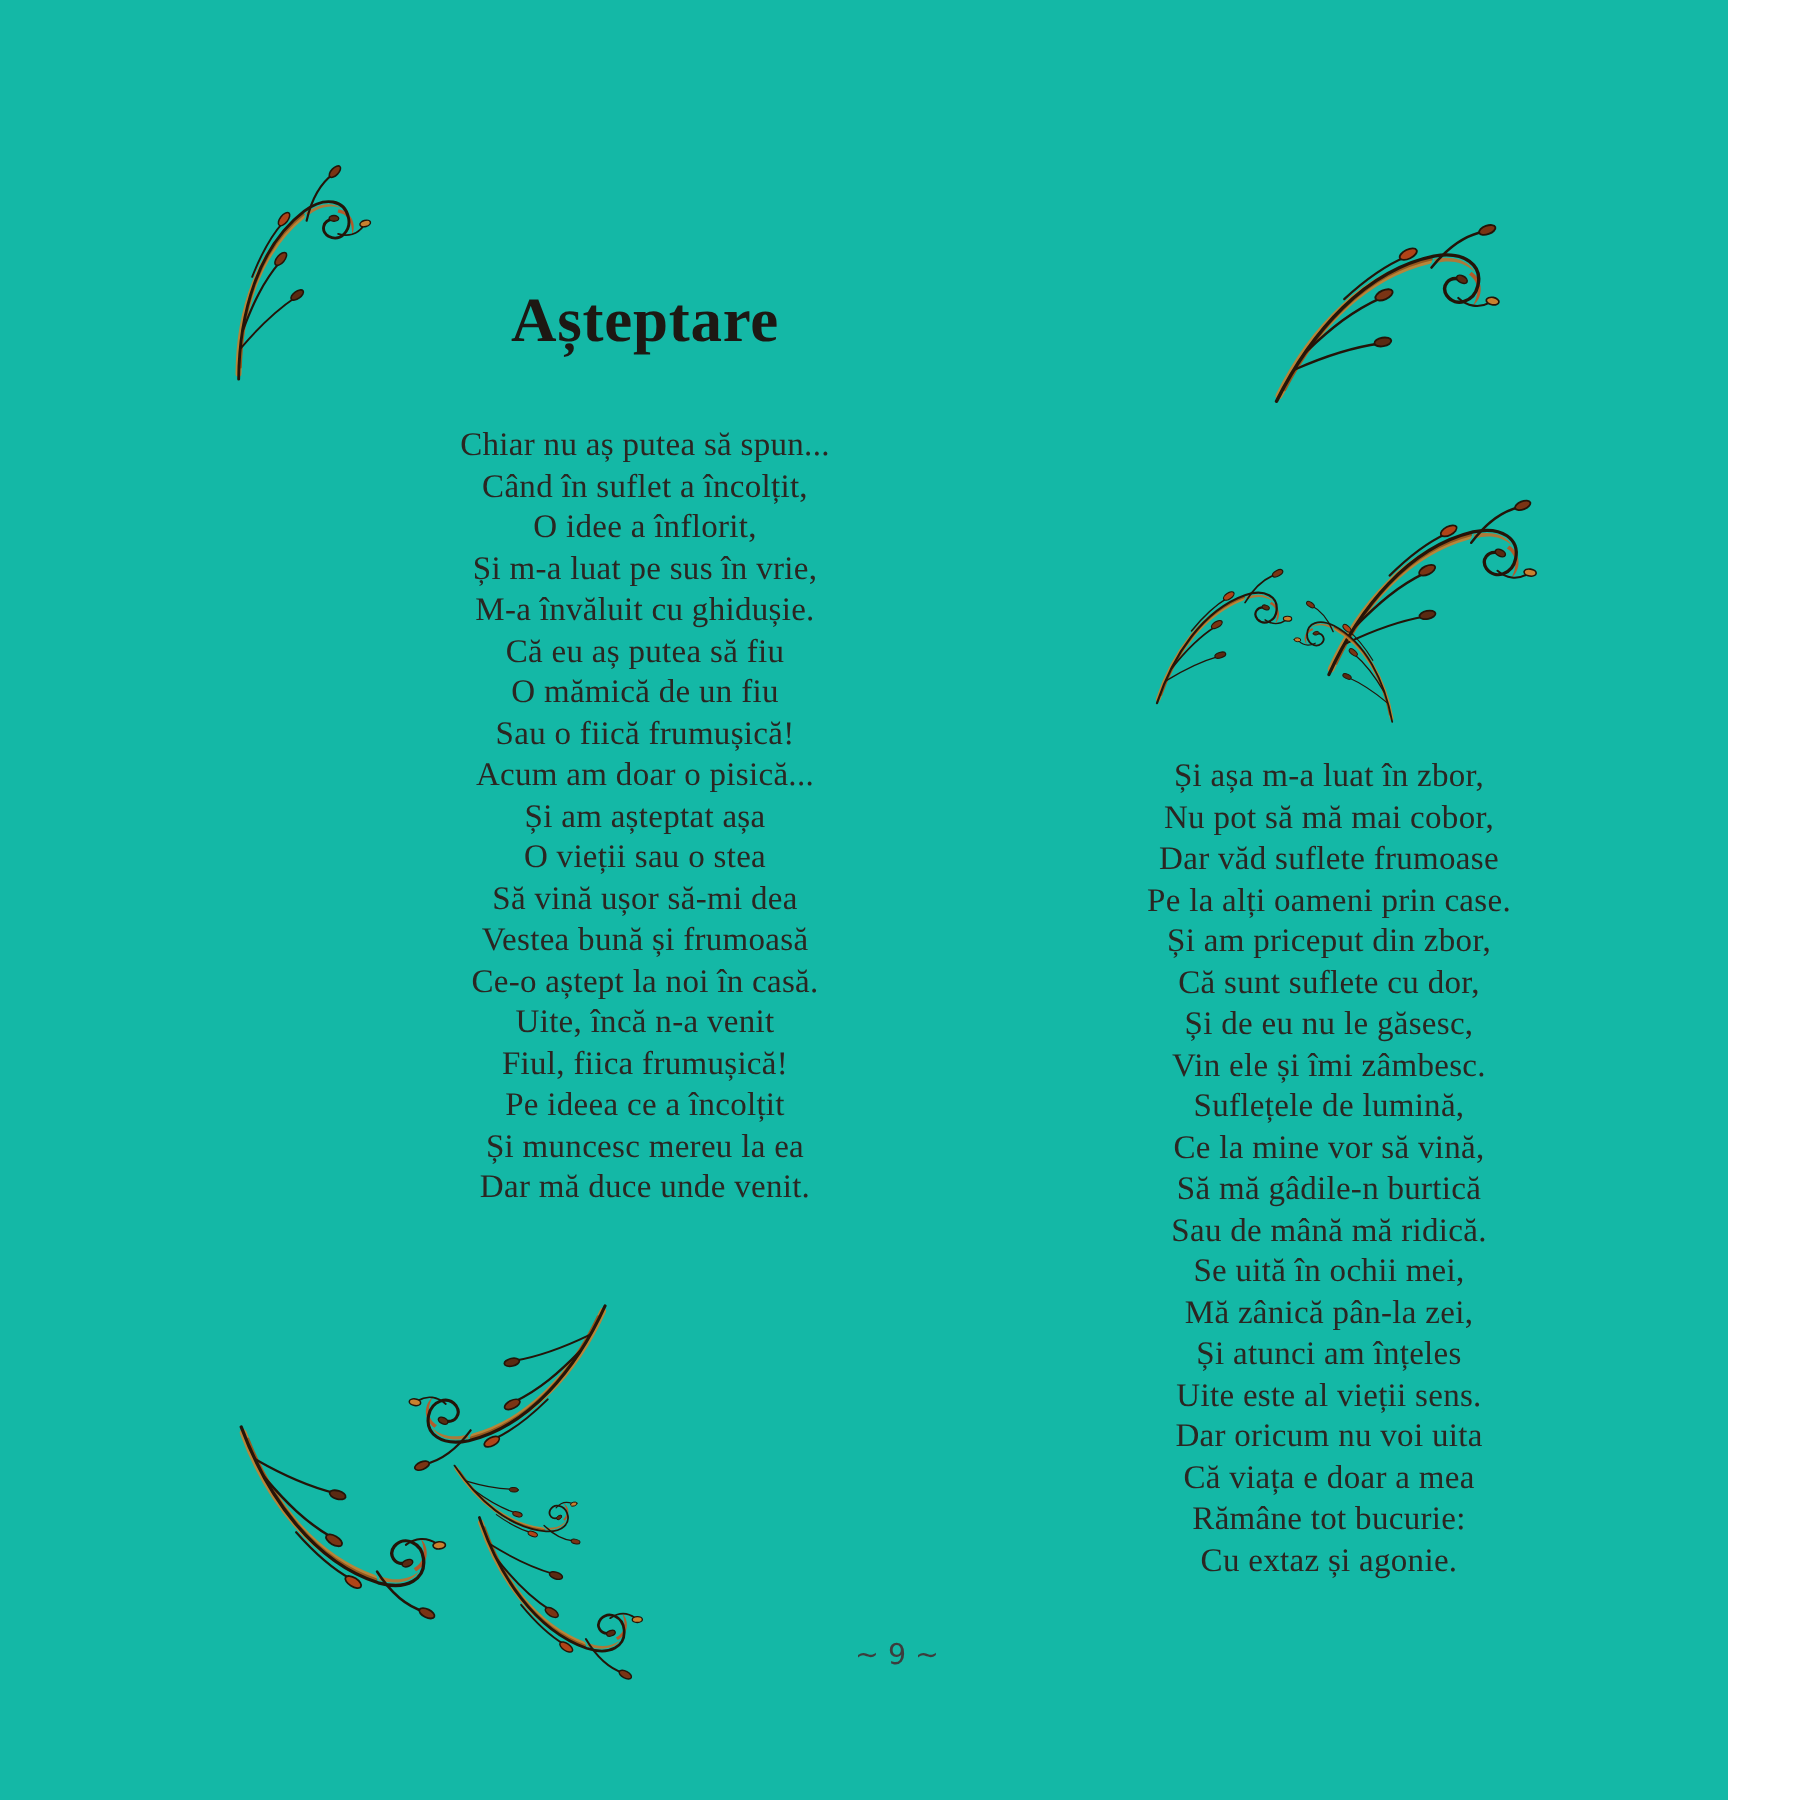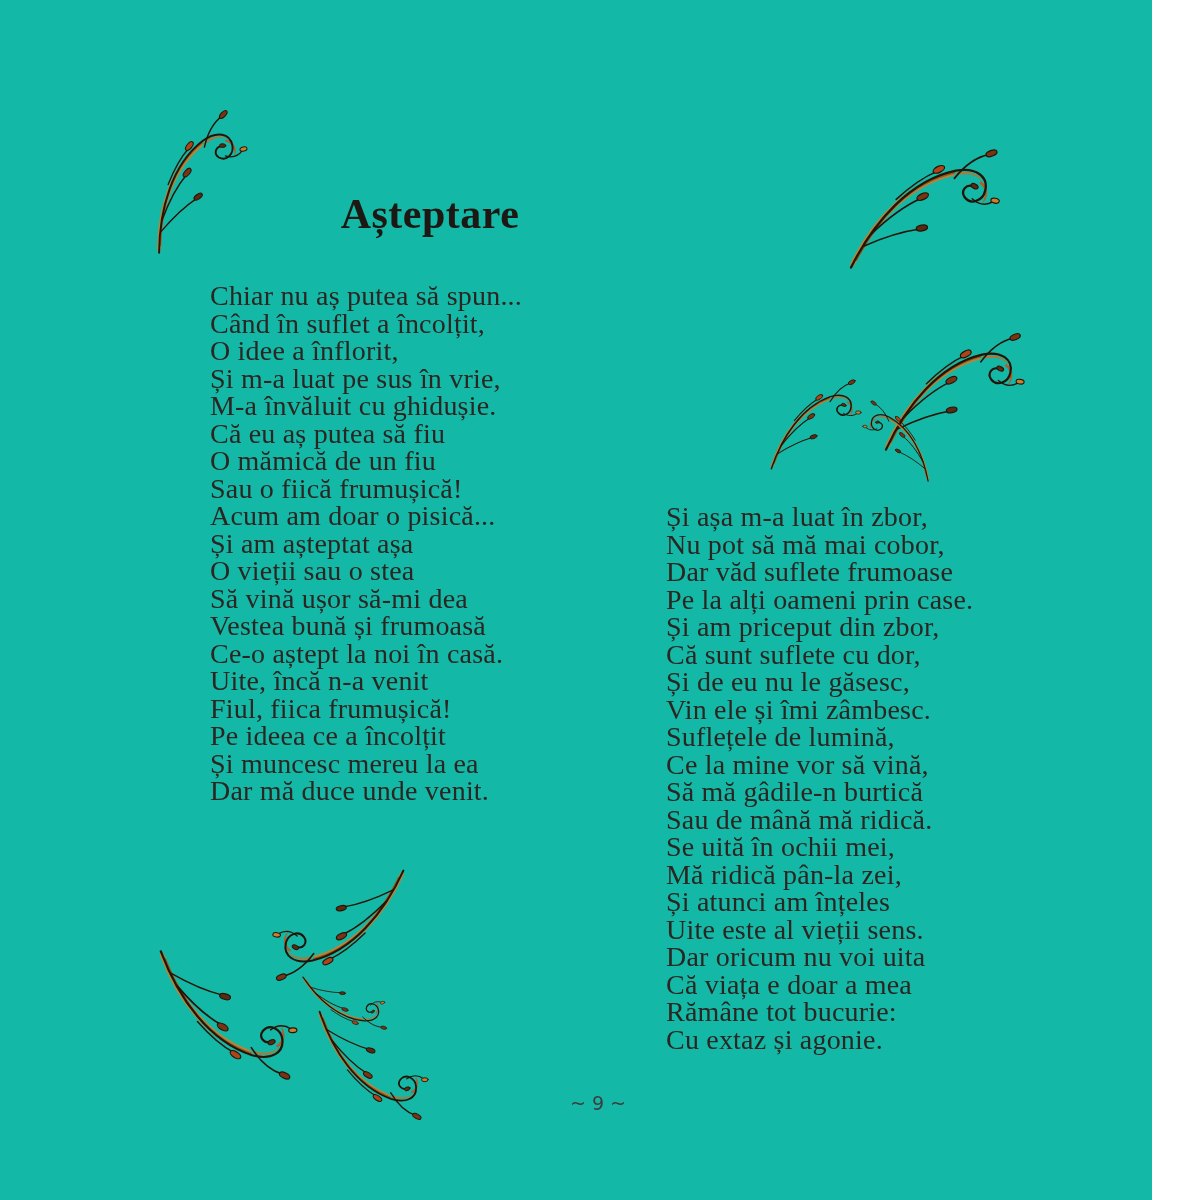--- a/index.html
+++ b/index.html
@@ -20,21 +20,22 @@
     width: 400px;
     text-align: center;
     font-size: 42px;
     font-weight: 700;
     letter-spacing: 0.5px;
     color: #1d1813;
   }
   .poem-col {
     position: absolute;
     width: 440px;
-    font-size: 28px;
+    text-align: center;
+    font-size: 22px;
     line-height: 27.5px;
     letter-spacing: 0.2px;
     color: #2b2622;
   }
   .poem-col.left  { top: 282px; left: 210px; }
   .poem-col.right { top: 503px; left: 666px; }
   .page-number {
     position: absolute;
     top: 1092px;
     left: 498px;
@@ -155,21 +156,21 @@
       <div>Pe la alți oameni prin case.</div>
       <div>Și am priceput din zbor,</div>
       <div>Că sunt suflete cu dor,</div>
       <div>Și de eu nu le găsesc,</div>
       <div>Vin ele și îmi zâmbesc.</div>
       <div>Suflețele de lumină,</div>
       <div>Ce la mine vor să vină,</div>
       <div>Să mă gâdile-n burtică</div>
       <div>Sau de mână mă ridică.</div>
       <div>Se uită în ochii mei,</div>
-      <div>Mă ridică pân-la zei,</div>
+      <div>Mă zânică pân-la zei,</div>
       <div>Și atunci am înțeles</div>
       <div>Uite este al vieții sens.</div>
       <div>Dar oricum nu voi uita</div>
       <div>Că viața e doar a mea</div>
       <div>Rămâne tot bucurie:</div>
       <div>Cu extaz și agonie.</div>
     </div>
 
   <div class="page-number">~ 9 ~</div>
 

